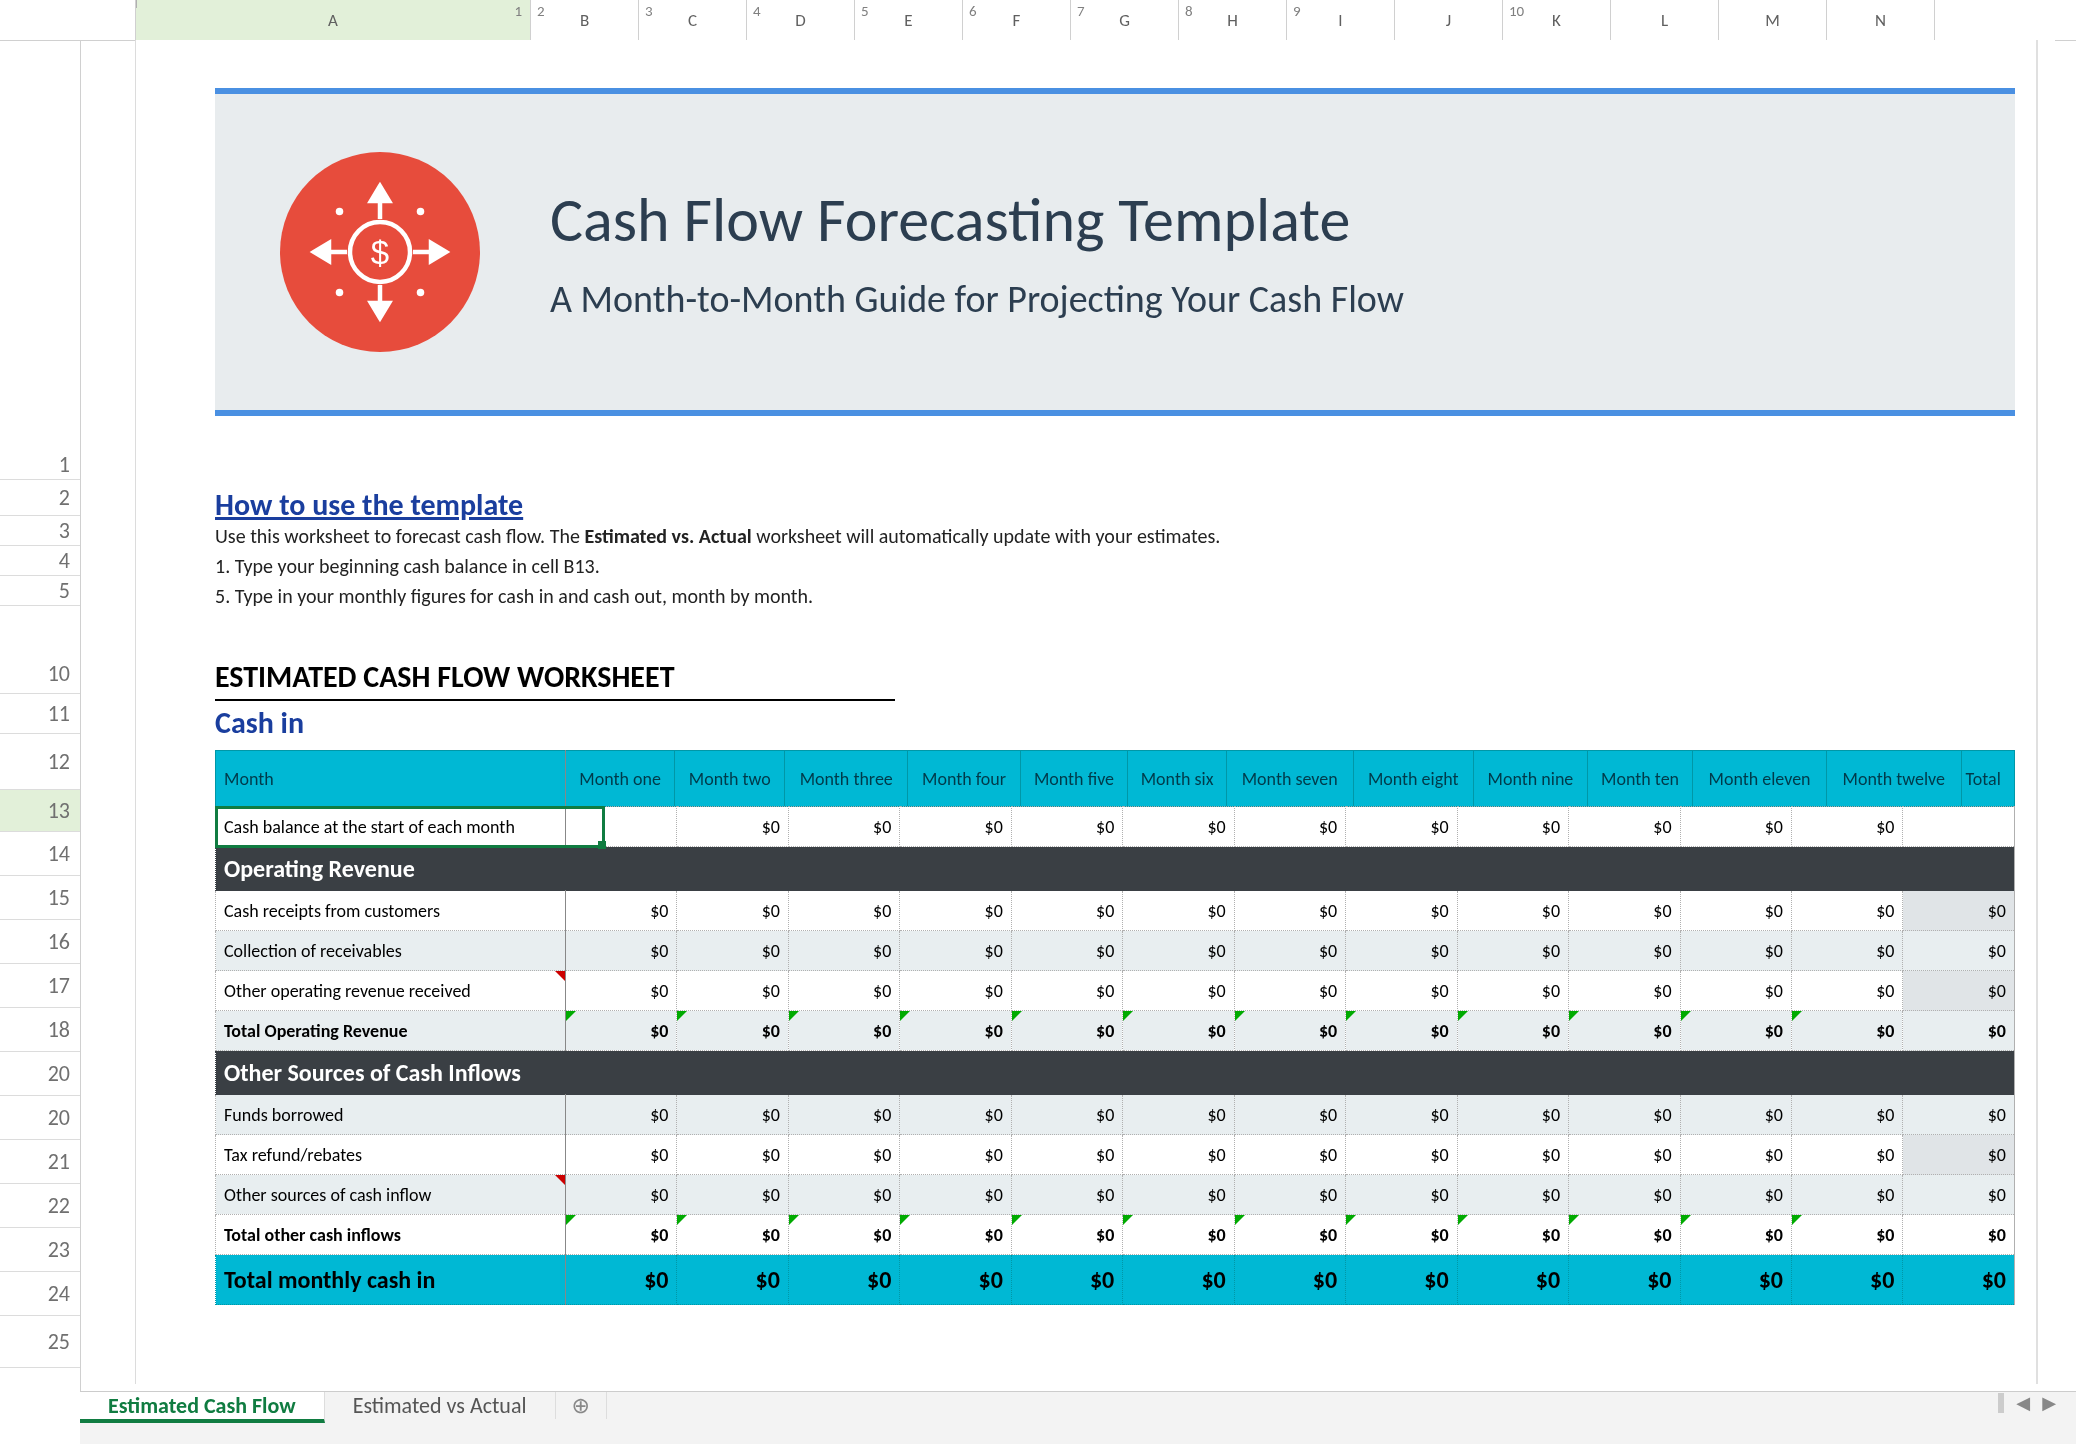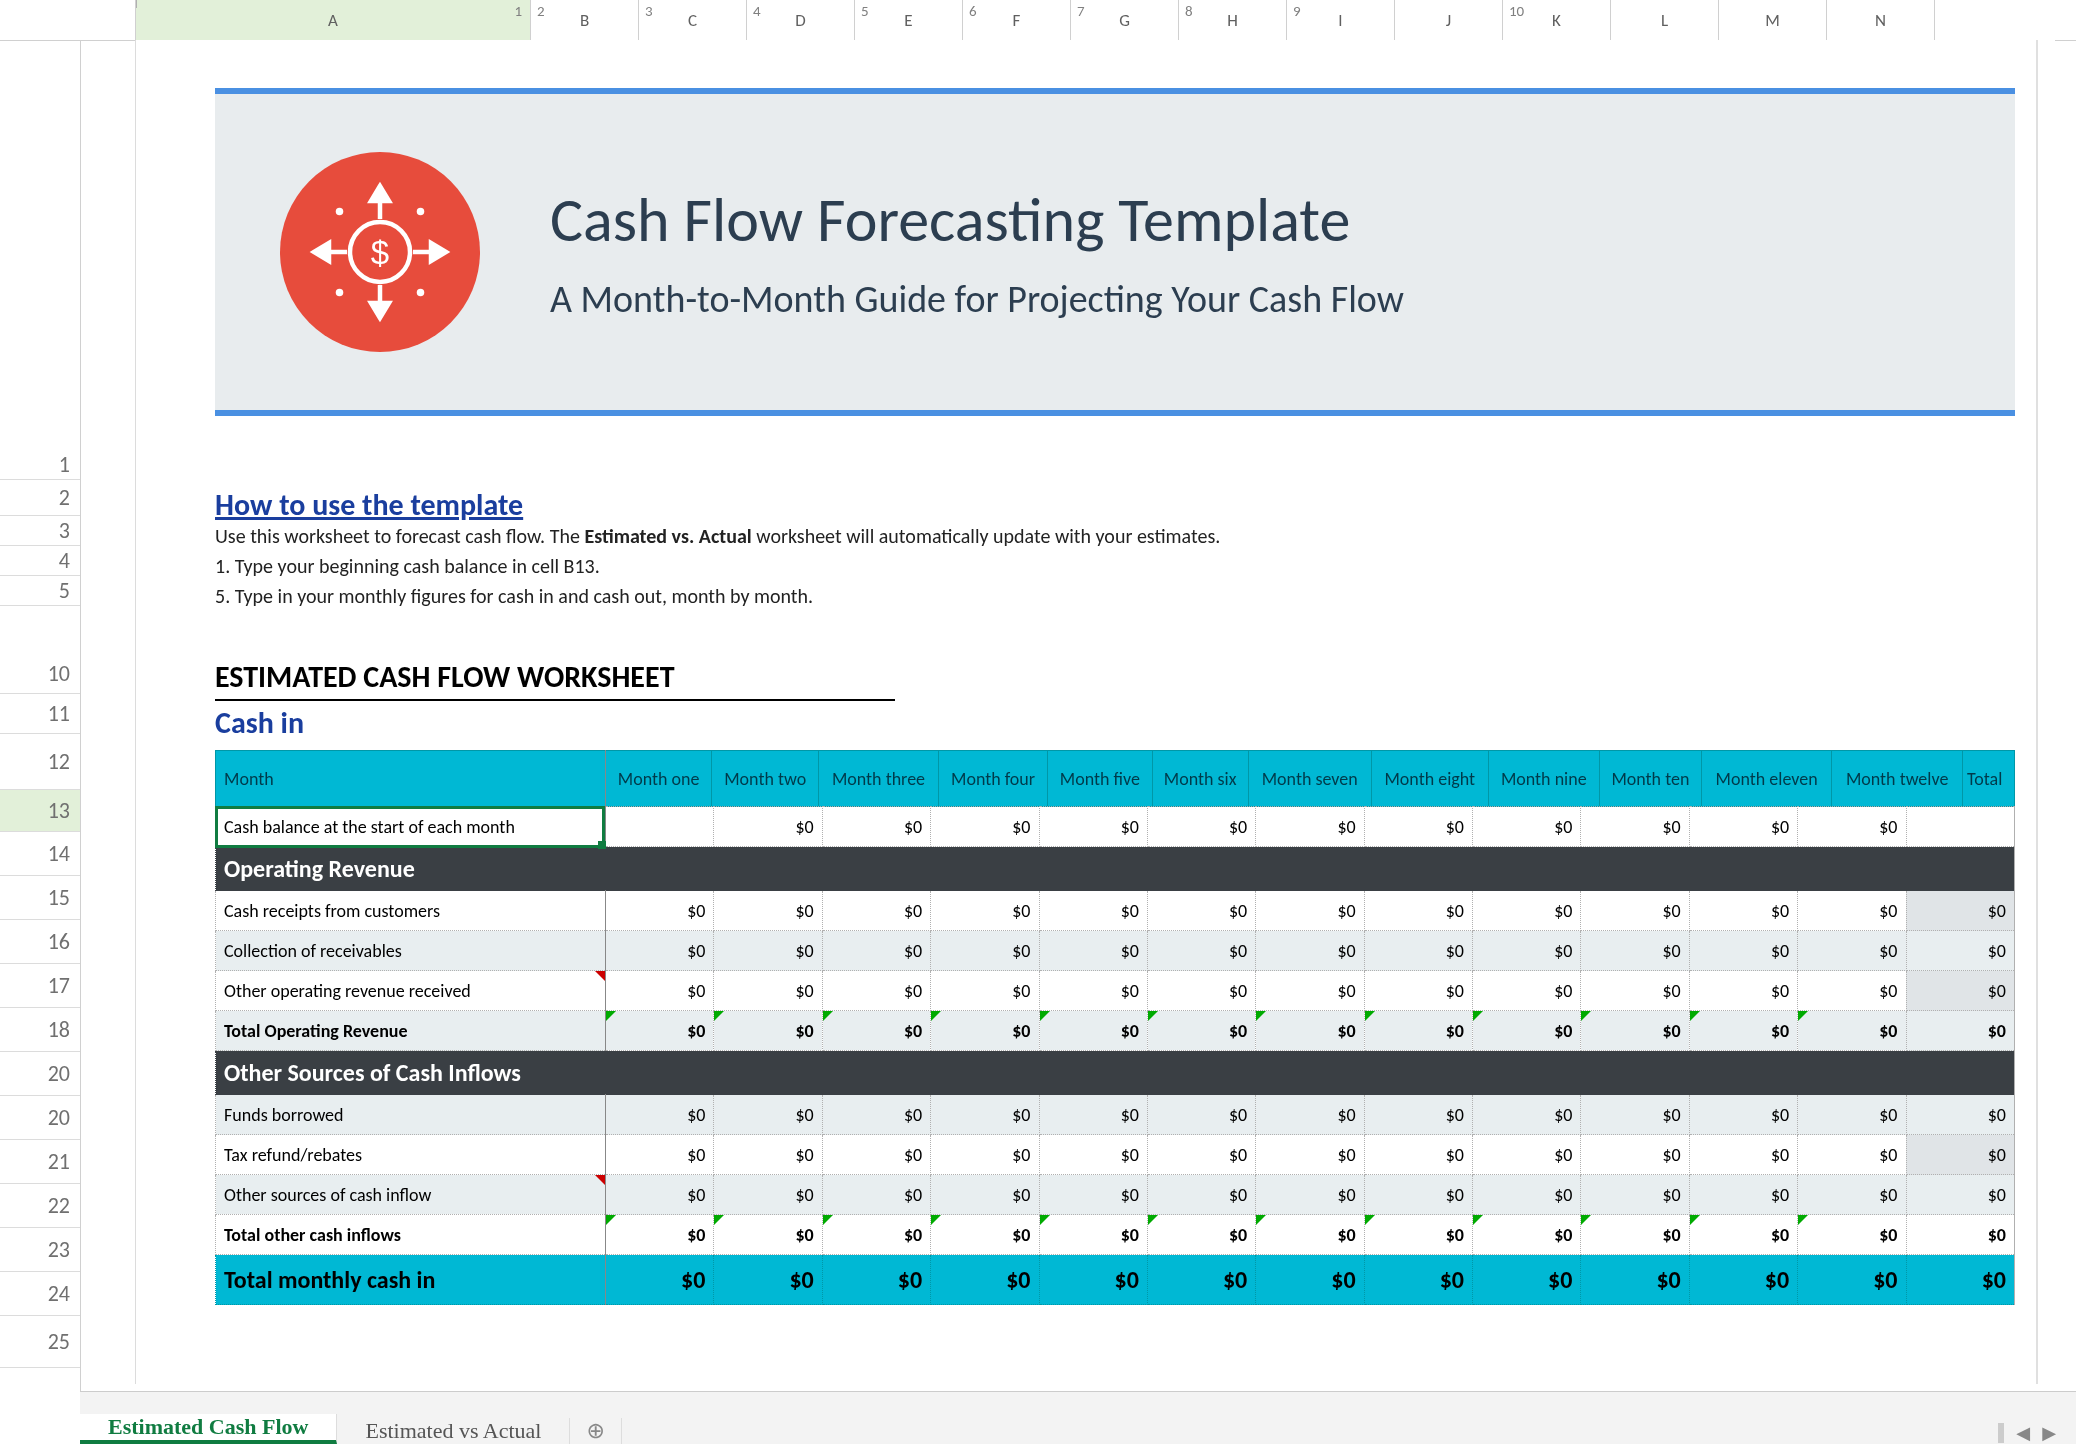--- a/index.html
+++ b/index.html
@@ -160,21 +160,21 @@
   }
   table.cashflow th, table.cashflow td {
     border: 1px dotted #b0b0b0;
     padding: 0 8px;
     text-align: right;
     height: 40px;
     box-sizing: border-box;
   }
   table.cashflow td.label, table.cashflow th.label {
     text-align: left;
-    width: 390px;
+    width: 350px;
     border-right: 1px solid #888;
   }
   tr.months-header th {
     background: #00b8d4;
     color: #003a4a;
     font-weight: normal;
     text-align: left;
     height: 56px;
     border: 1px solid #0097a7;
   }
@@ -233,22 +233,21 @@
   
   .tab-bar {
     position: absolute;
     left: 80px;
     bottom: 0;
     height: 52px;
     width: 1996px;
     background: #f3f3f3;
     border-top: 1px solid #ccc;
     display: flex;
-    align-items: flex-end;
-    font-family: Liberation Serif, serif;
+    align-items: flex-start;
   }
   .tab-bar .tab {
     display: flex; align-items: center;
     padding: 0 28px;
     font-size: 22px;
     color: #555;
     border-right: 1px solid #ddd;
     cursor: pointer;
   }
   .tab-bar .tab.active {

